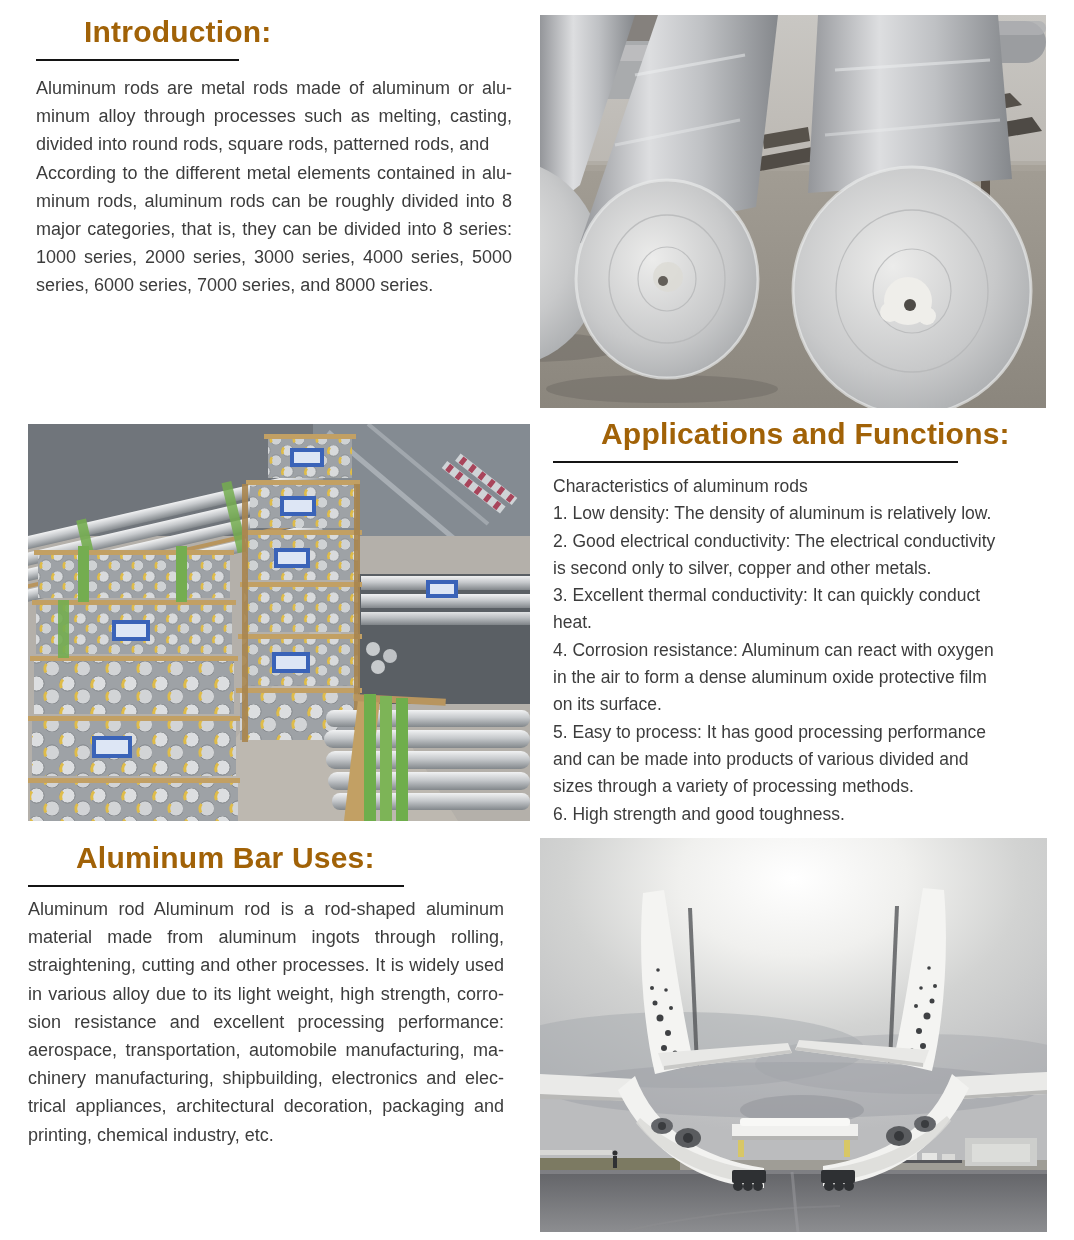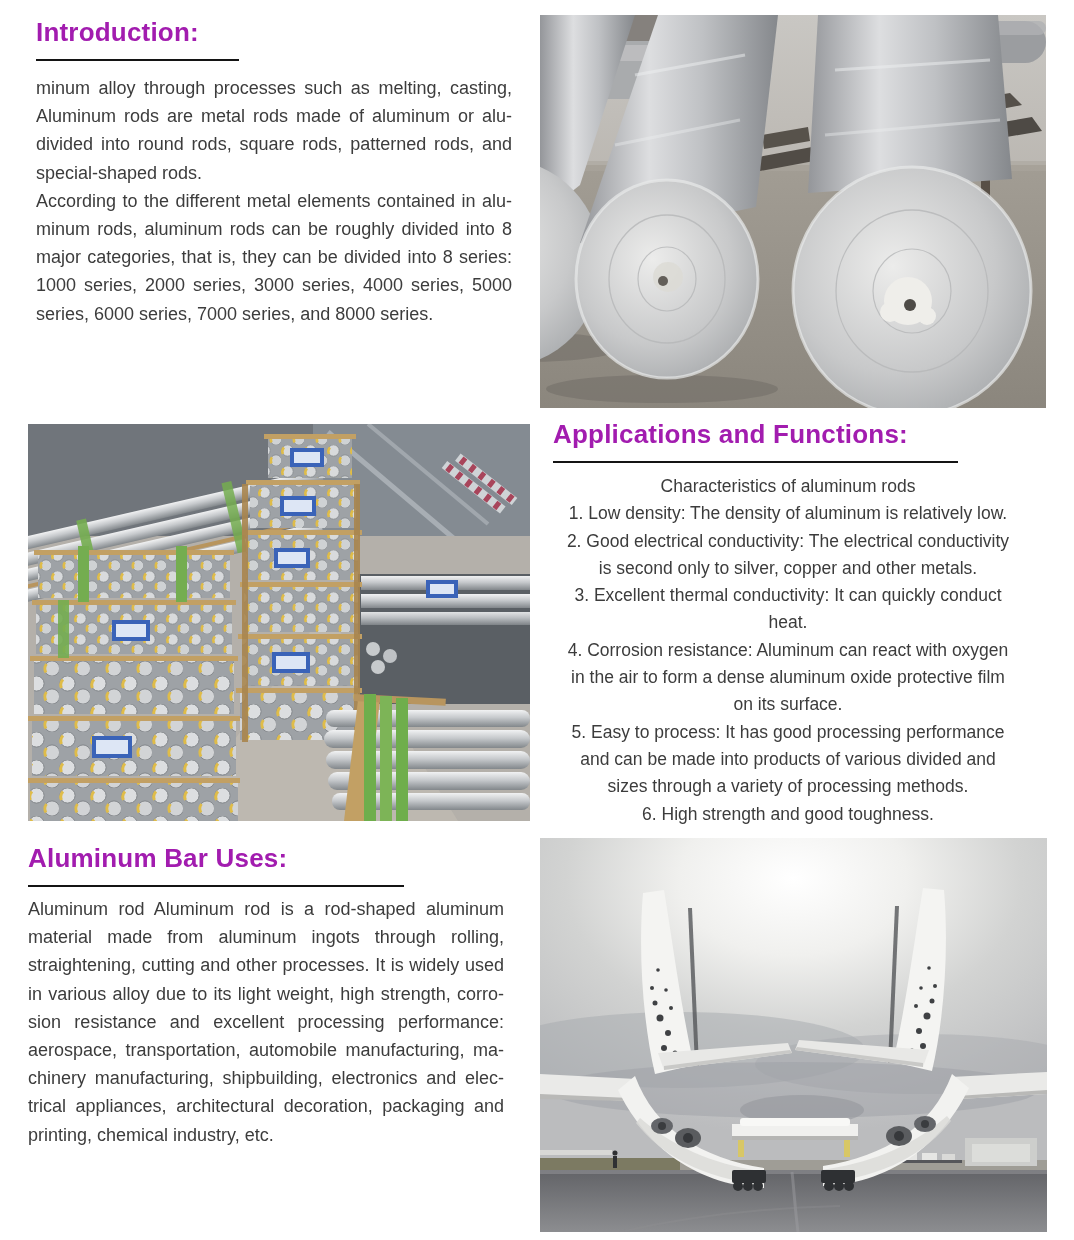--- a/index.html
+++ b/index.html
@@ -2,47 +2,46 @@
 <html><head>
 <meta charset="utf-8">
 <style>
   html,body { margin:0; padding:0; }
   body {
     width:1074px; height:1240px; position:relative; background:#ffffff;
     font-family:"Liberation Sans","DejaVu Sans",sans-serif; overflow:hidden;
   }
   .section { position:absolute; }
   .heading {
-    font-size:26px; line-height:36px; font-weight:700; color:#a21caf;
-    letter-spacing:0.2px; white-space:nowrap;
+    font-size:30px; line-height:36px; font-weight:700; color:#a16207;
+    letter-spacing:0.2px; white-space:nowrap;margin-left:48px;
   }
   .rule { height:2px; background:#141414; margin-top:9px; }
   .copy { color:#3c3c3c; font-size:18px; }
   .copy-right { color:#3c3c3c; font-size:17.5px; }
   .lines { }
   .lines .tline { white-space:nowrap; }
   .left-copy { line-height:28.2px; margin-top:13px; width:476px; }
-  .right-copy { line-height:27.3px; margin-top:10px; width:470px;text-align:center; }
+  .right-copy { line-height:27.3px; margin-top:10px; width:470px; }
   .justify .tline { text-align:justify; text-align-last:justify; }
   .justify .tline:last-child { text-align-last:left; }
   .photo { position:absolute; overflow:hidden; background:#cccccc; }
   .photo svg { display:block; width:100%; height:100%; }
 </style>
 </head>
 <body>
 
 <div class="section" style="left:36px; top:14px; width:476px;">
   <div class="heading">Introduction:</div>
   <div class="rule" style="width:203px;"></div>
   <div class="copy left-copy">
     <div class="lines justify">
+        <div class="tline">Aluminum rods are metal rods made of aluminum or alu-</div>
         <div class="tline">minum alloy through processes such as melting, casting,</div>
-        <div class="tline">Aluminum rods are metal rods made of aluminum or alu-</div>
         <div class="tline">divided into round rods, square rods, patterned rods, and</div>
-        <div class="tline">special-shaped rods.</div>
       </div>
     <div class="lines justify">
         <div class="tline">According to the different metal elements contained in alu-</div>
         <div class="tline">minum rods, aluminum rods can be roughly divided into 8</div>
         <div class="tline">major categories, that is, they can be divided into 8 series:</div>
         <div class="tline">1000 series, 2000 series, 3000 series, 4000 series, 5000</div>
         <div class="tline">series, 6000 series, 7000 series, and 8000 series.</div>
       </div>
   </div>
 </div>

